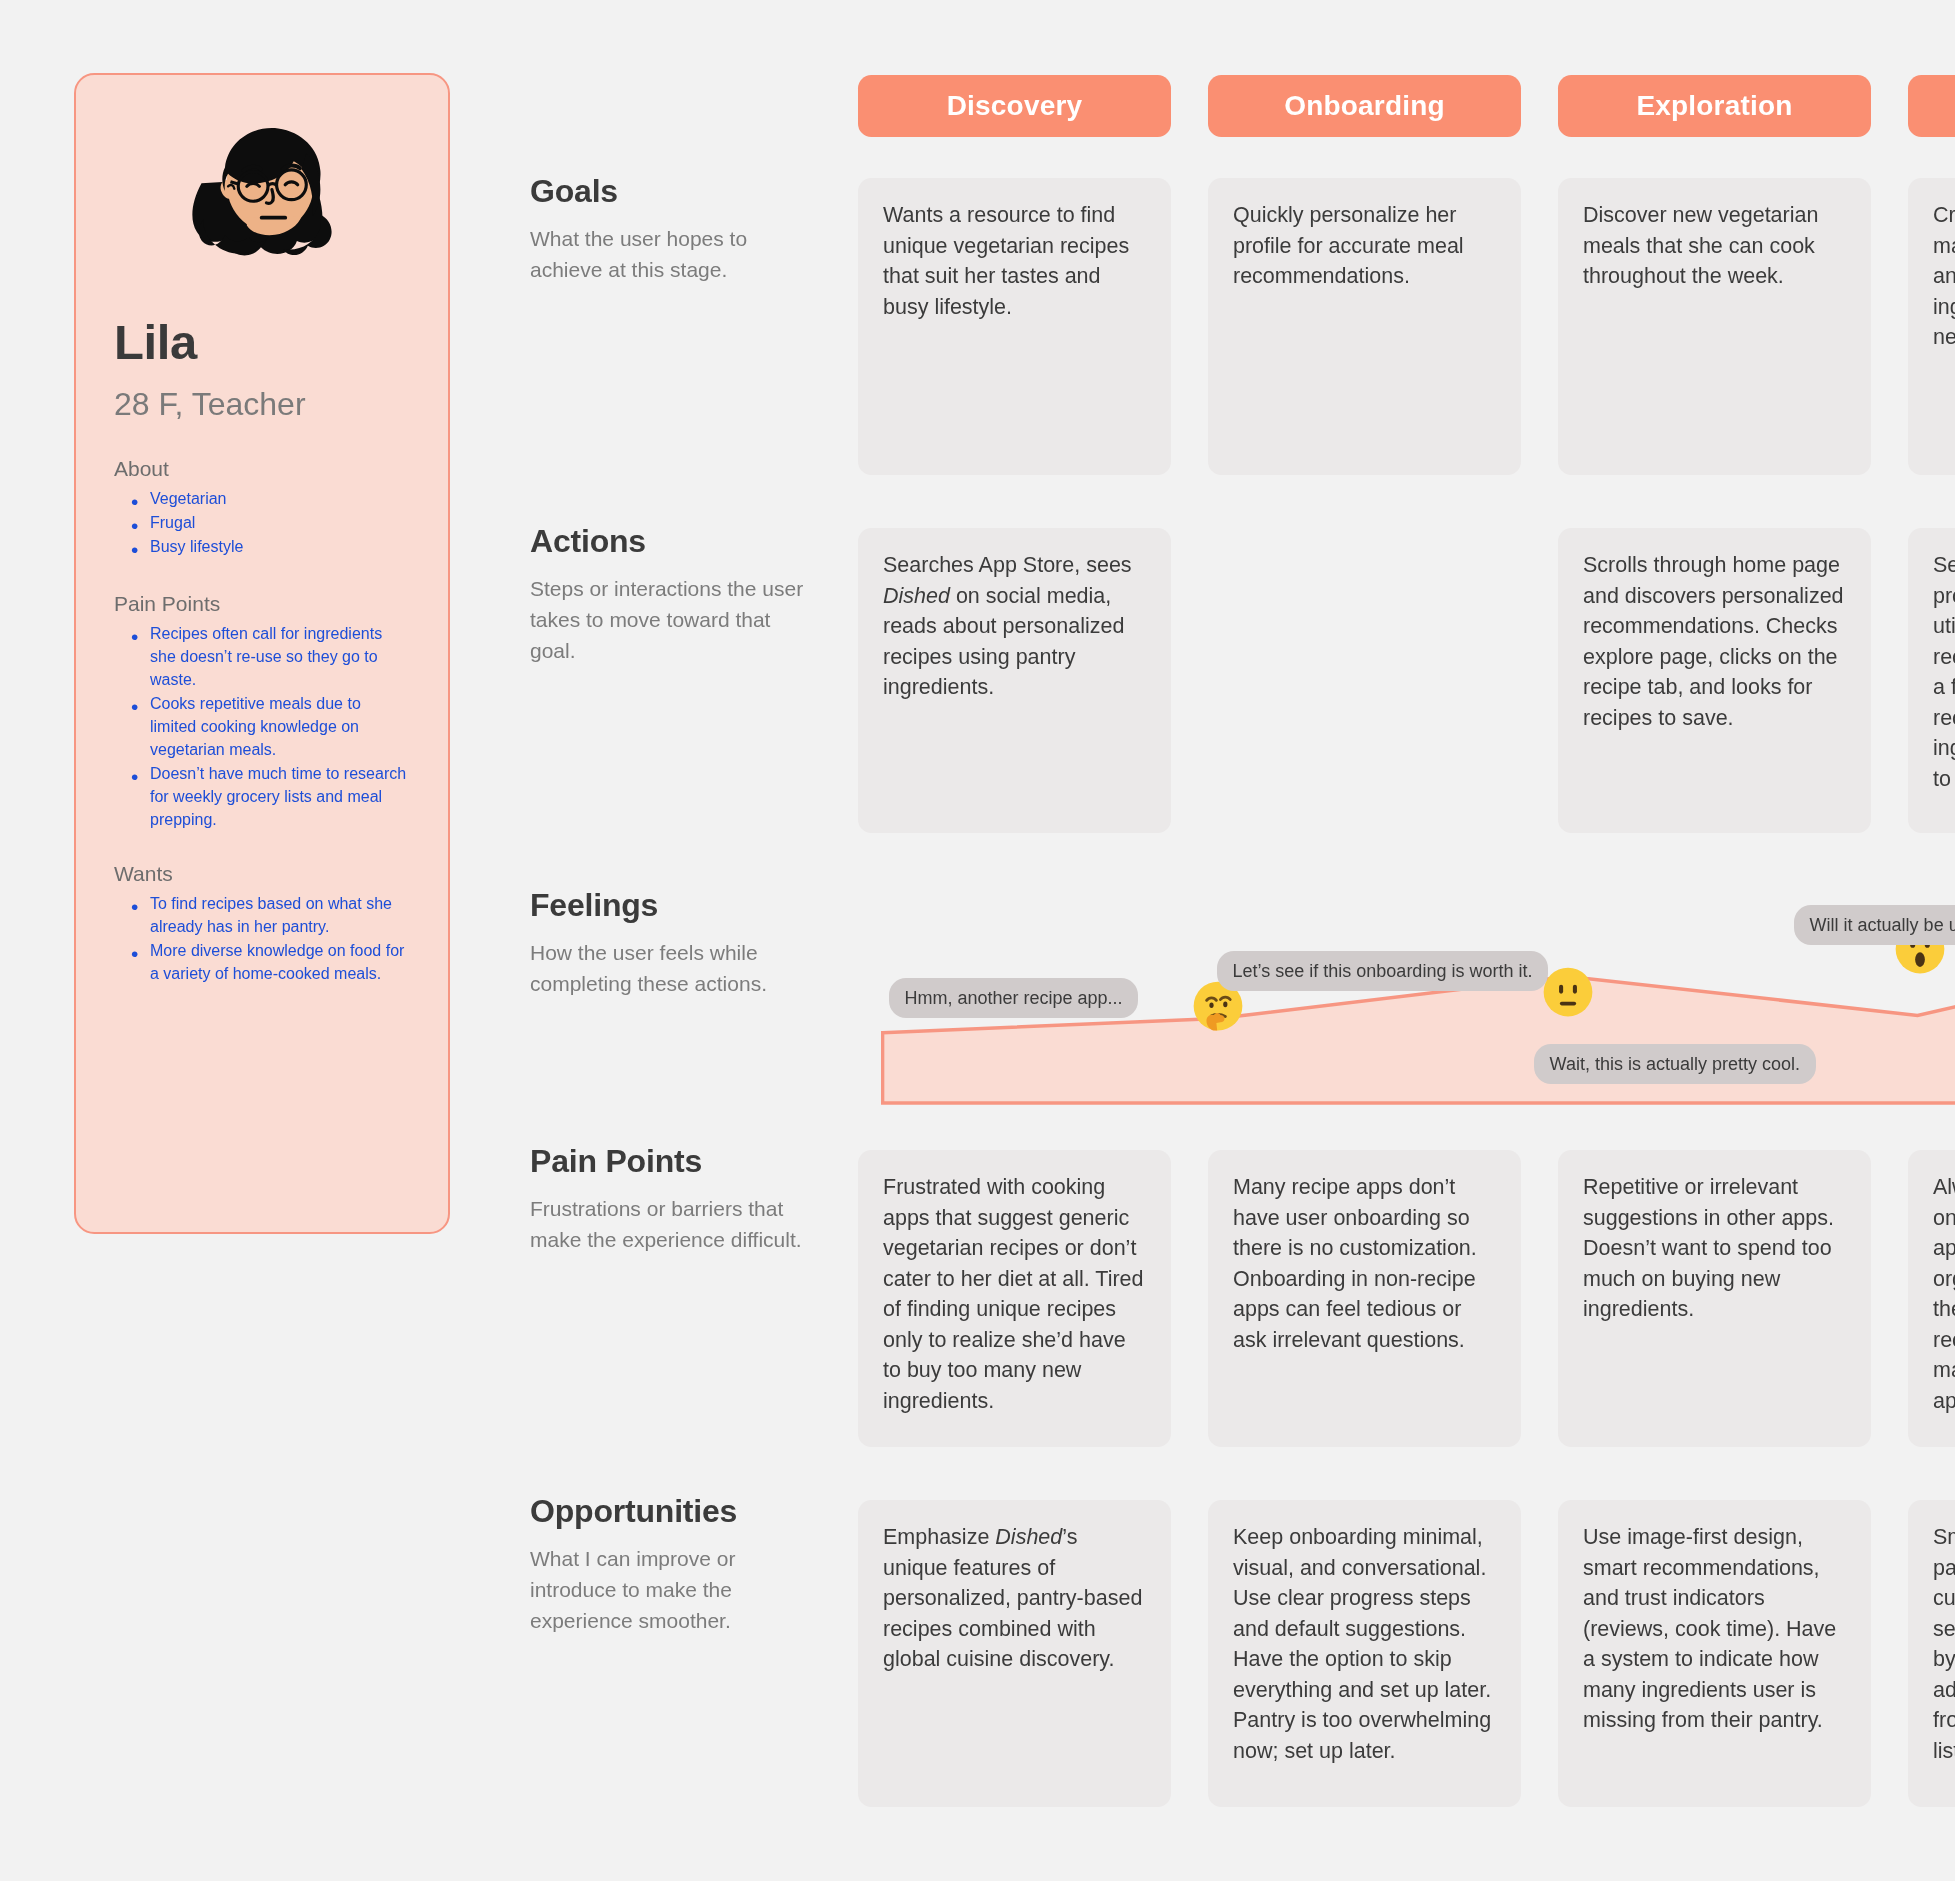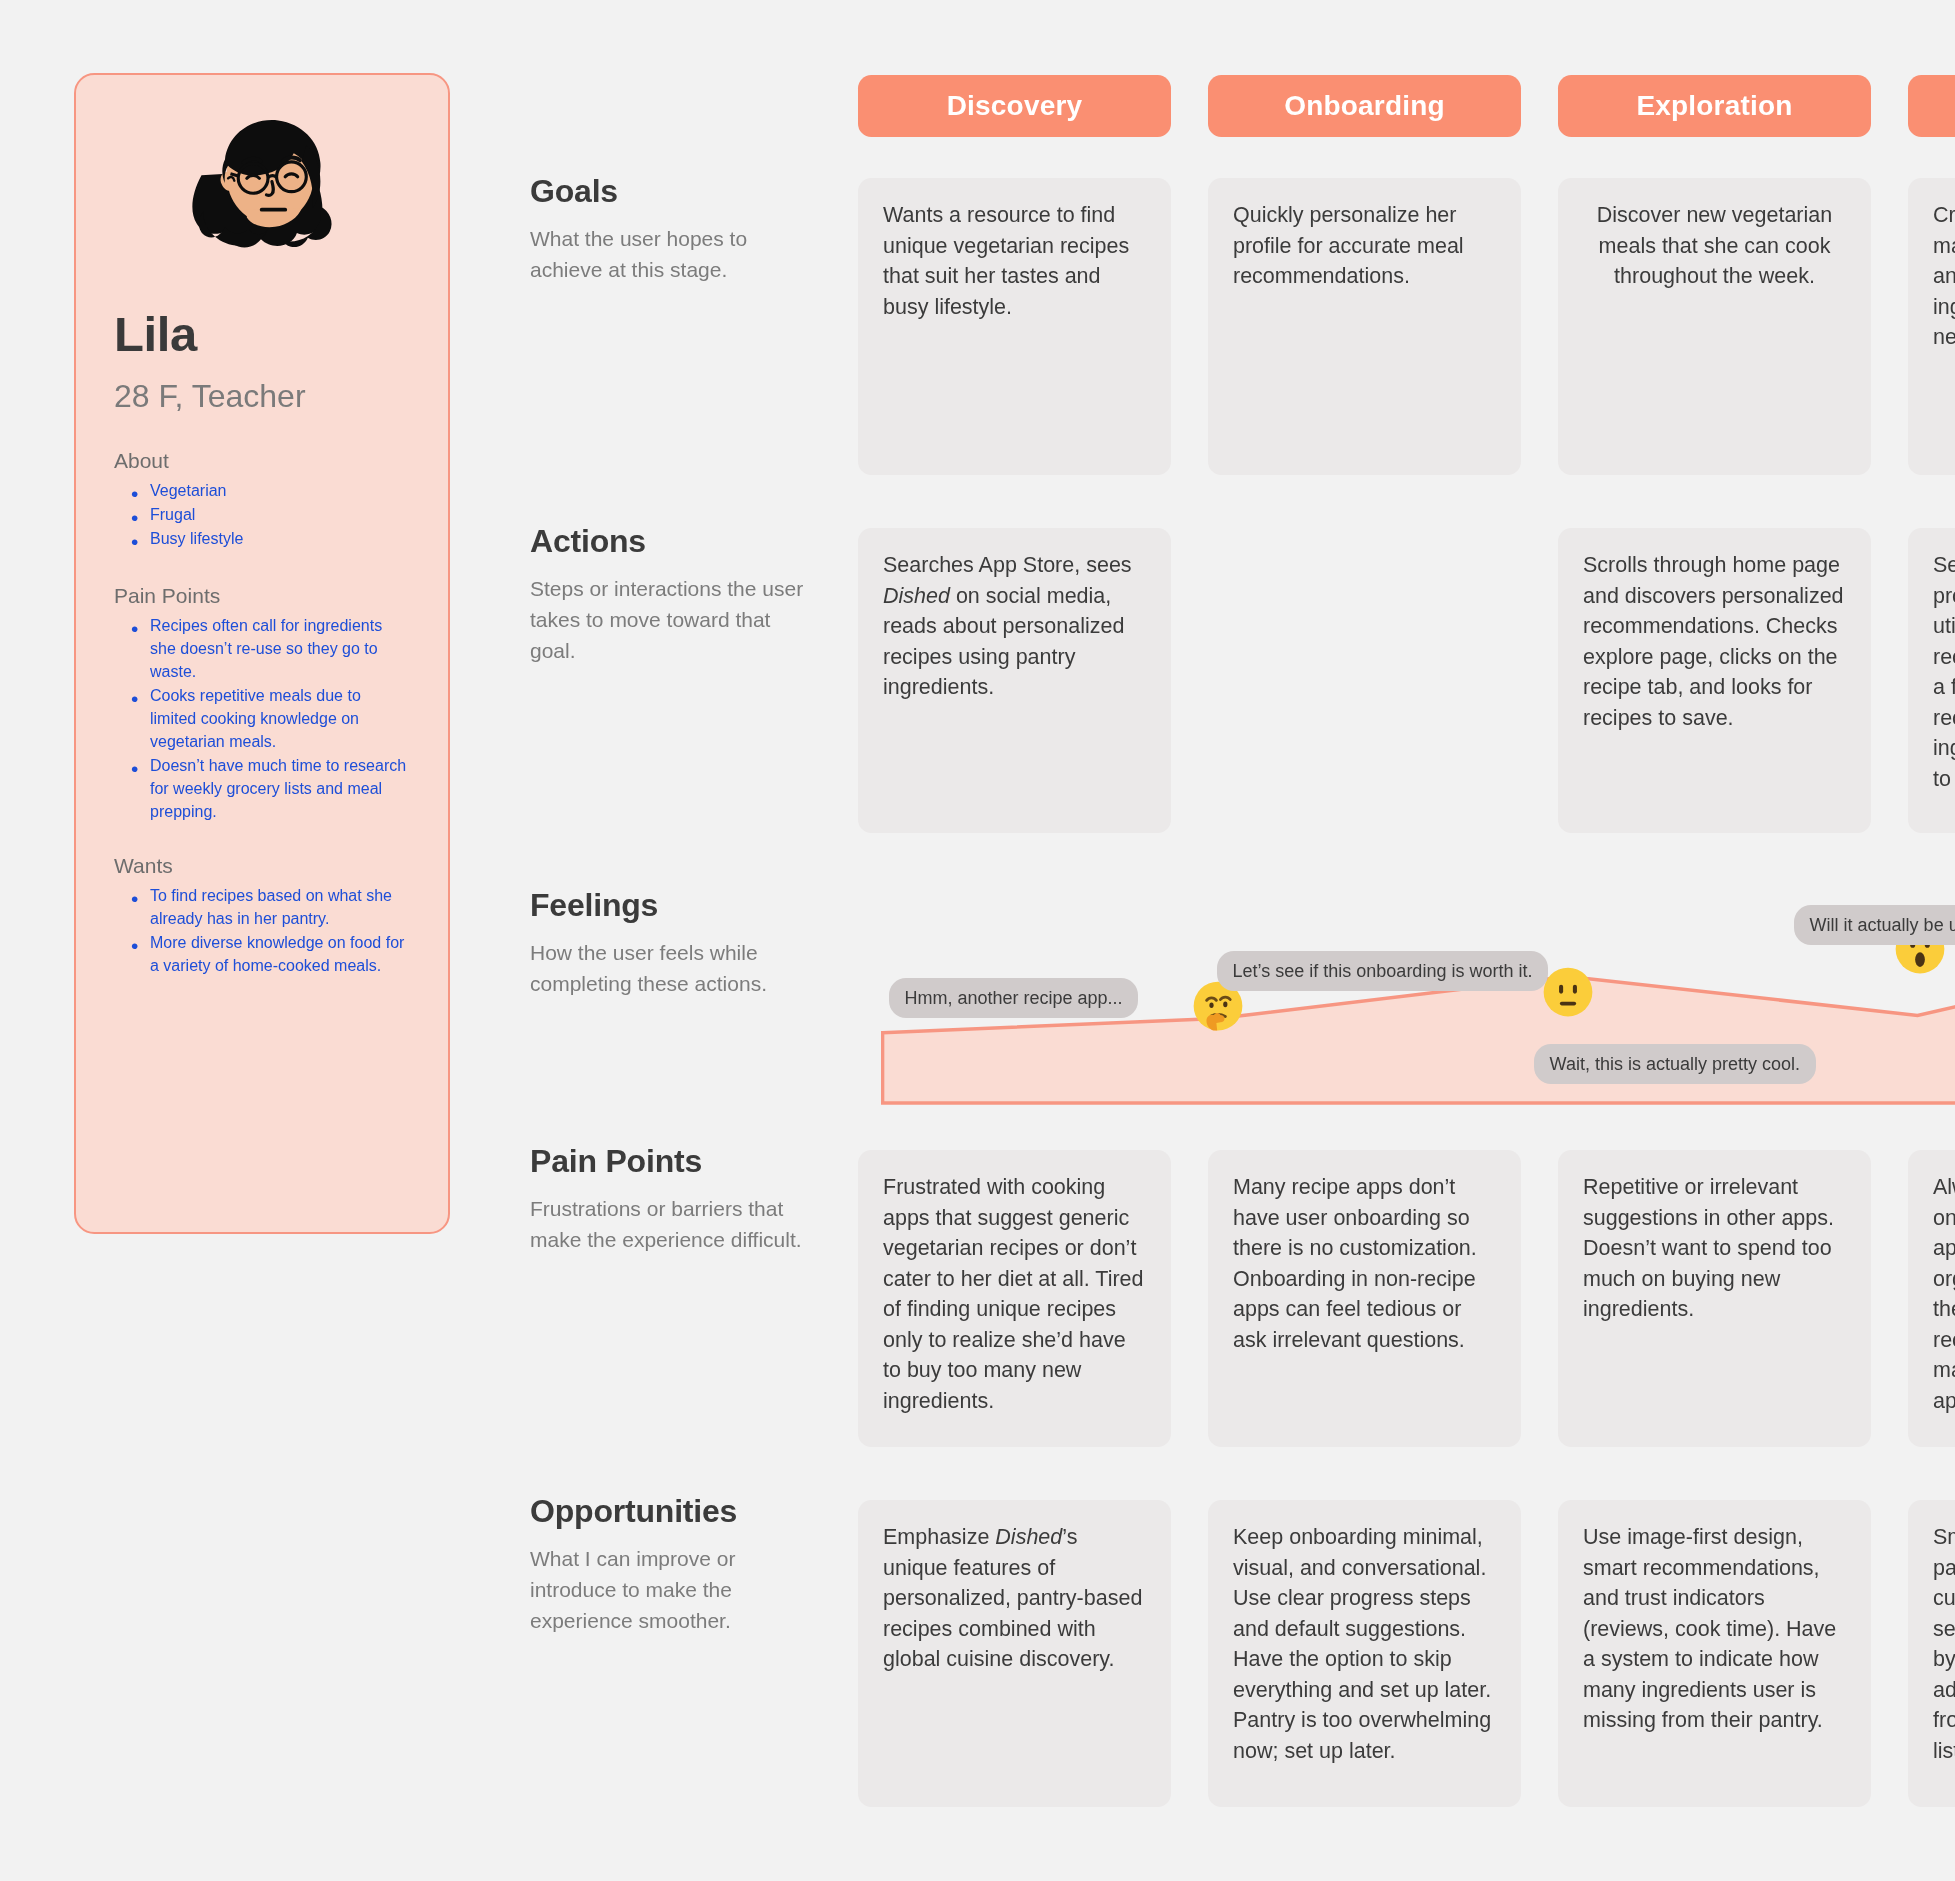--- a/index.html
+++ b/index.html
@@ -22,21 +22,21 @@
   
   #persona-card {
     position: absolute;
     left: 74px;
     top: 73px;
     width: 376px;
     height: 1161px;
     background: #fadcd3;
     border: 2px solid #f79682;
     border-radius: 20.3px;
-    padding: 0 38px;
+    padding: 8px 38px;
   }
 
   #avatar {
     width: 100%;
     height: 219px;
     display: flex;
     align-items: center;
     justify-content: center;
     padding-top: 19.6px;
   }
@@ -255,21 +255,21 @@
     <div class="title">Opportunities</div>
     <div class="desc">What I can improve or introduce to make the experience smoother.</div>
   </div>
 
   <div class="cell-card" style="left:1208px; top:178px; width:313px; height:297px;">
     <p>Quickly personalize her profile for accurate meal recommendations.</p>
   </div>
   <div class="cell-card" style="left:858px; top:178px; width:313px; height:297px;">
     <p>Wants a resource to find unique vegetarian recipes that suit her tastes and busy lifestyle.</p>
   </div>
-  <div class="cell-card" style="left:1558px; top:178px; width:313px; height:297px;text-align:center;">
+  <div class="cell-card" style="left:1558px; top:178px; width:313px; height:297px;">
     <p>Discover new vegetarian meals that she can cook throughout the week.</p>
   </div>
   <div class="cell-card" style="left:1908px; top:178px; width:313px; height:297px;">
     <p>Create a list of recipes to make throughout the list, and buy minimal ingredients for cooking if needed.</p>
   </div>
 
   <div class="cell-card" style="left:858px; top:528px; width:313px; height:305px;">
     <p>Searches App Store, sees <em>Dished</em> on social media, reads about personalized recipes using pantry ingredients.</p>
   </div>
   <div class="cell-card" style="left:1558px; top:528px; width:313px; height:305px;">

